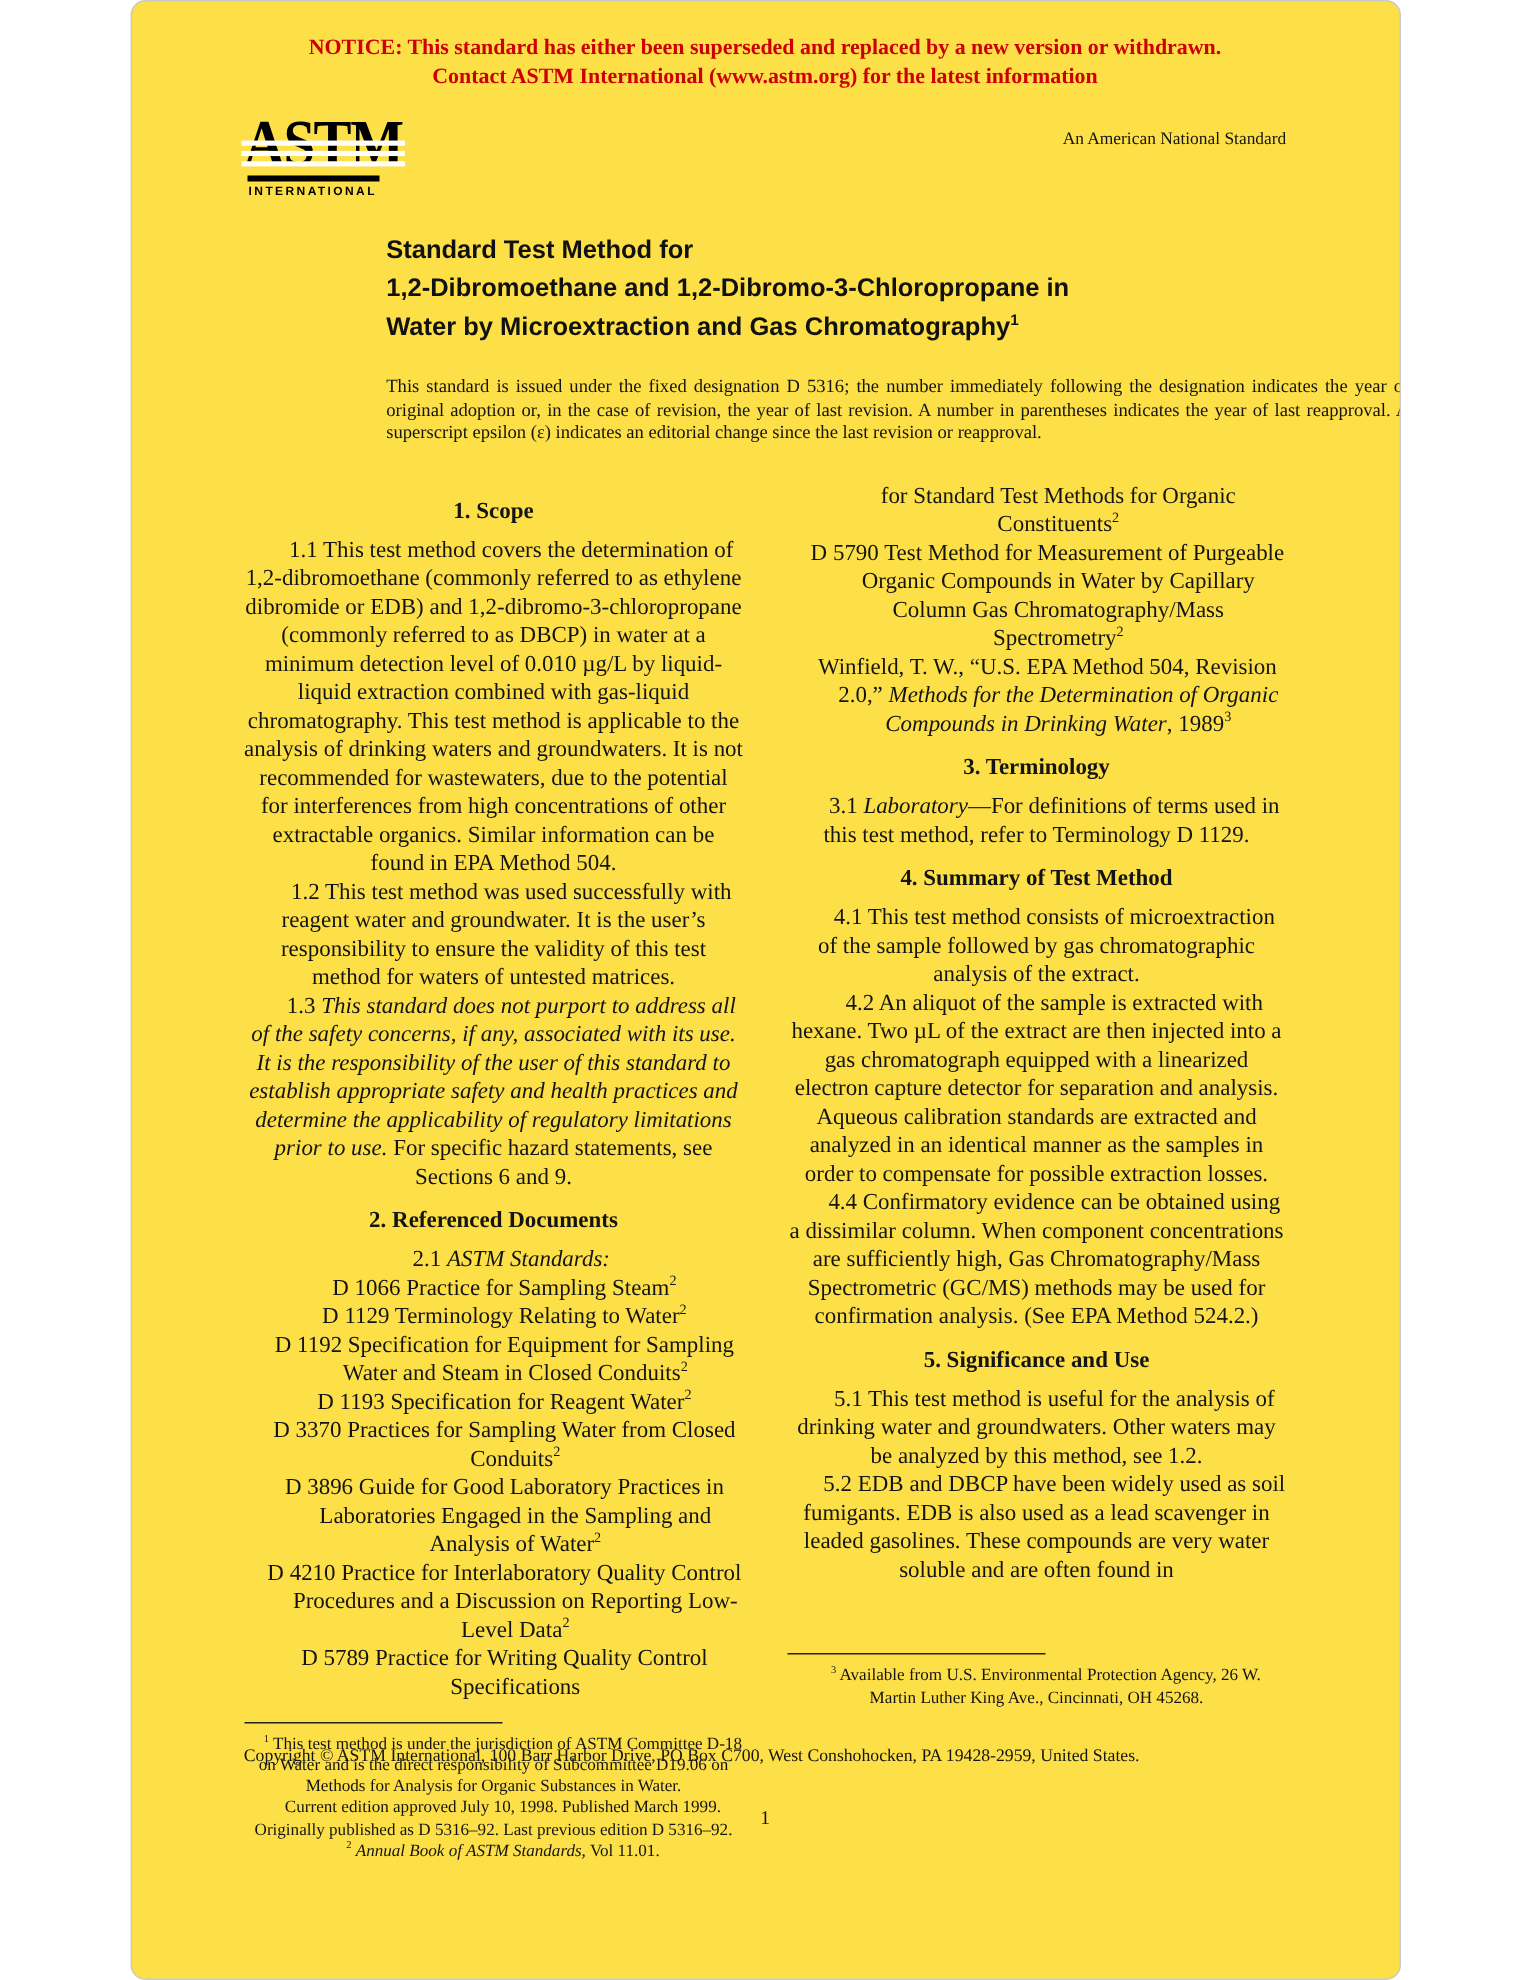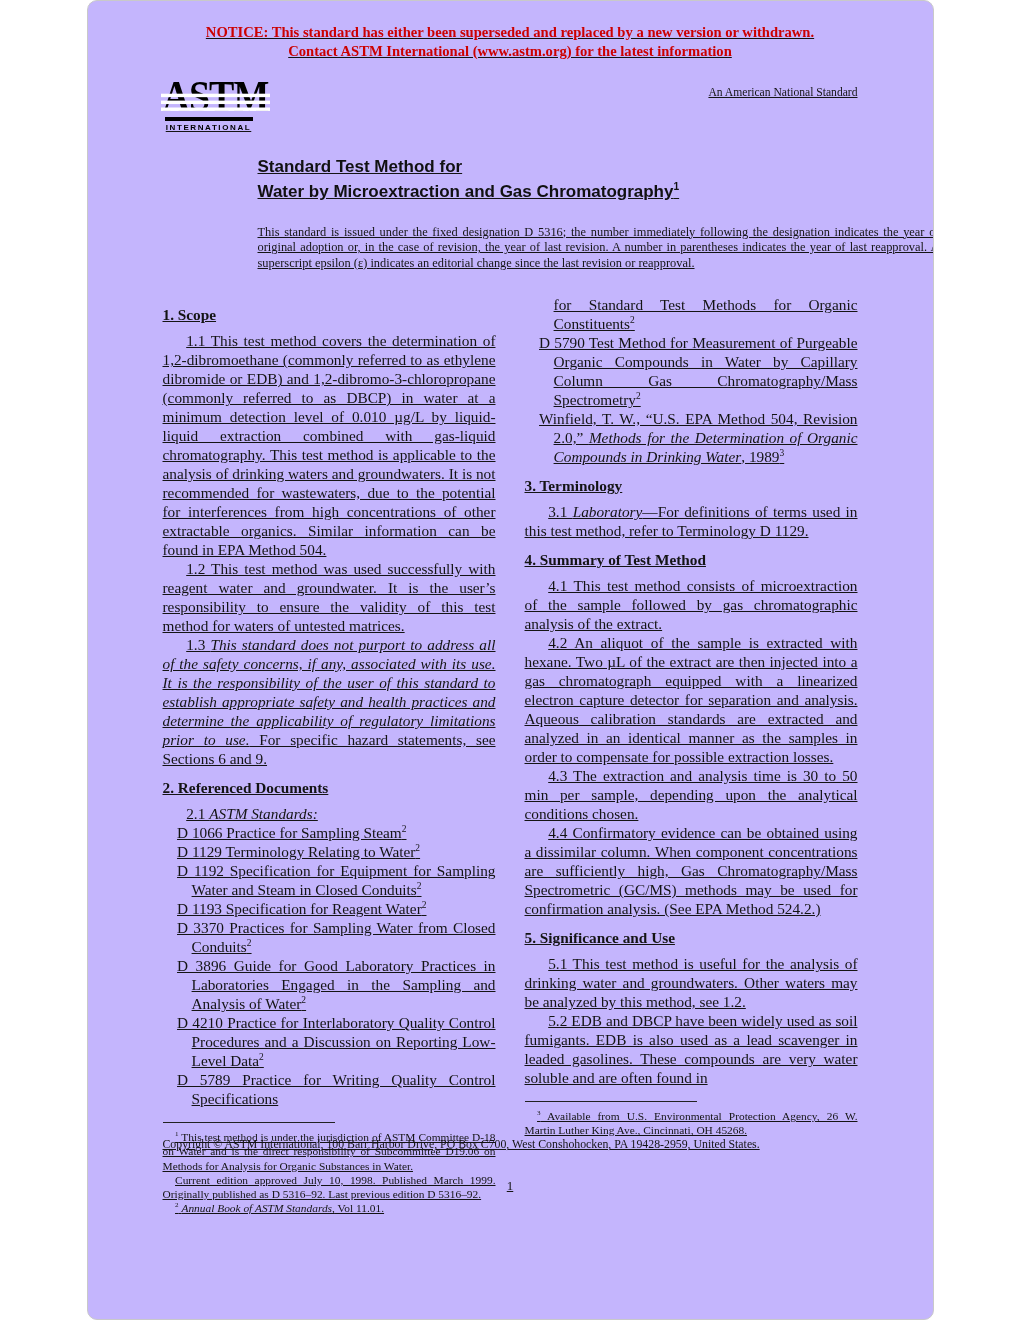--- a/index.html
+++ b/index.html
@@ -1,20 +1,20 @@
 <!DOCTYPE html>
 <html><head>
 <meta charset="utf-8">
 <style>
   * { margin:0; padding:0; box-sizing:border-box; }
   html,body { background:#ffffff; }
   body { font-family:"Liberation Serif","DejaVu Serif",serif; color:#141414; }
   .page {
     position:relative; width:847px; height:1320px; margin:0 auto;
-    background:#c4b5fd; border:1px solid #c9c9c9; border-radius:10px; overflow:hidden;text-decoration:underline;
+    background:#fde047; border:1px solid #c9c9c9; border-radius:10px; overflow:hidden;
   }
 
   
   .notice { padding-top:22px; text-align:center; font-weight:bold; font-size:14.6px; line-height:19px; color:#cc0000; }
 
   
   .header { display:flex; align-items:flex-start; padding:16px 75px 0 75px; }
   .logo { width:92px; text-align:center; color:#000; }
   .logo-acronym { position:relative; display:inline-block; font-weight:bold; font-size:38px; line-height:38px; letter-spacing:-1px; font-family:"Liberation Serif",serif; transform:scaleY(1.15); }
   .logo-acronym .stripe { position:absolute; left:-2px; right:-2px; height:2.6px; background:#ffffff; }
@@ -27,21 +27,21 @@
   
   .title-block { margin:22px 75px 0 170px; font-family:"Liberation Sans",sans-serif; font-weight:bold; font-size:17px; line-height:25.5px; color:#111; }
   .title-block sup { font-size:0.6em; }
 
   
   .issued { margin:20px 0 0 170px; width:682px; font-size:12.4px; line-height:15.6px; text-align:justify; }
 
   
   .body { display:flex; gap:29px; margin:24px 75px 0 75px; }
   .col { width:420px; height:818px; display:flex; flex-direction:column; font-size:15.3px; line-height:19px; }
-  .col p { margin:0; }
+  .col p { margin:0;text-align:center; }
   .heading { font-weight:bold; margin:10px 0 7px 0 !important; }
   .para { text-align:justify; text-indent:1.55em; }
   .ref { text-align:justify; padding-left:1.9em; text-indent:-0.95em; }
   .ref-cont { text-align:justify; padding-left:1.9em; }
   .it { font-style:italic; }
   sup { font-size:0.62em; line-height:0; }
 
   
   .footnotes { margin-top:auto; }
   .fn-rule { width:172px; border-top:1.4px solid #222; margin:14px 0 7px 0; }
@@ -70,20 +70,21 @@
         <i class="stripe s3"></i>
       </div>
       <div class="logo-bar"></div>
       <div class="logo-sub">INTERNATIONAL</div>
     </div>
     <div class="ans-note">An American National Standard</div>
   </div>
 
   <div class="title-block">
     <div>Standard Test Method for</div>
+    <div>1,2-Dibromoethane and 1,2-Dibromo-3-Chloropropane in</div>
     <div><span>Water by Microextraction and Gas Chromatography</span><sup>1</sup></div>
   </div>
 
   <div class="issued">This standard is issued under the fixed designation D 5316; the number immediately following the designation indicates the year of original adoption or, in the case of revision, the year of last revision. A number in parentheses indicates the year of last reapproval. A superscript epsilon (ε) indicates an editorial change since the last revision or reapproval.</div>
 
   <div class="body">
     <div class="col">
       <div>
           <p class="heading"><span>1. Scope</span></p>
           <p class="para"><span>1.1 This test method covers the determination of 1,2-dibromoethane (commonly referred to as ethylene dibromide or EDB) and 1,2-dibromo-3-chloropropane (commonly referred to as DBCP) in water at a minimum detection level of 0.010 µg/L by liquid-liquid extraction combined with gas-liquid chromatography. This test method is applicable to the analysis of drinking waters and groundwaters. It is not recommended for wastewaters, due to the potential for interferences from high concentrations of other extractable organics. Similar information can be found in EPA Method 504.</span></p>
@@ -112,21 +113,20 @@
     <div class="col">
       <div>
           <p class="ref-cont"><span>for Standard Test Methods for Organic Constituents</span><sup>2</sup></p>
           <p class="ref"><span>D 5790 Test Method for Measurement of Purgeable Organic Compounds in Water by Capillary Column Gas Chromatography/Mass Spectrometry</span><sup>2</sup></p>
           <p class="ref"><span>Winfield, T. W., “U.S. EPA Method 504, Revision 2.0,” </span><span class="it">Methods for the Determination of Organic Compounds in Drinking Water</span><span>, 1989</span><sup>3</sup></p>
           <p class="heading"><span>3. Terminology</span></p>
           <p class="para"><span>3.1 </span><span class="it">Laboratory</span><span>—For definitions of terms used in this test method, refer to Terminology D 1129.</span></p>
           <p class="heading"><span>4. Summary of Test Method</span></p>
           <p class="para"><span>4.1 This test method consists of microextraction of the sample followed by gas chromatographic analysis of the extract.</span></p>
           <p class="para"><span>4.2 An aliquot of the sample is extracted with hexane. Two µL of the extract are then injected into a gas chromatograph equipped with a linearized electron capture detector for separation and analysis. Aqueous calibration standards are extracted and analyzed in an identical manner as the samples in order to compensate for possible extraction losses.</span></p>
-          <p class="para"><span>4.3 The extraction and analysis time is 30 to 50 min per sample, depending upon the analytical conditions chosen.</span></p>
           <p class="para"><span>4.4 Confirmatory evidence can be obtained using a dissimilar column. When component concentrations are sufficiently high, Gas Chromatography/Mass Spectrometric (GC/MS) methods may be used for confirmation analysis. (See EPA Method 524.2.)</span></p>
           <p class="heading"><span>5. Significance and Use</span></p>
           <p class="para"><span>5.1 This test method is useful for the analysis of drinking water and groundwaters. Other waters may be analyzed by this method, see 1.2.</span></p>
           <p class="para"><span>5.2 EDB and DBCP have been widely used as soil fumigants. EDB is also used as a lead scavenger in leaded gasolines. These compounds are very water soluble and are often found in</span></p>
         </div>
       <div class="footnotes">
         <div class="fn-rule"></div>
         <div>
             <p class="fn"><sup>3</sup><span> Available from U.S. Environmental Protection Agency, 26 W. Martin Luther King Ave., Cincinnati, OH 45268.</span></p>
           </div>

